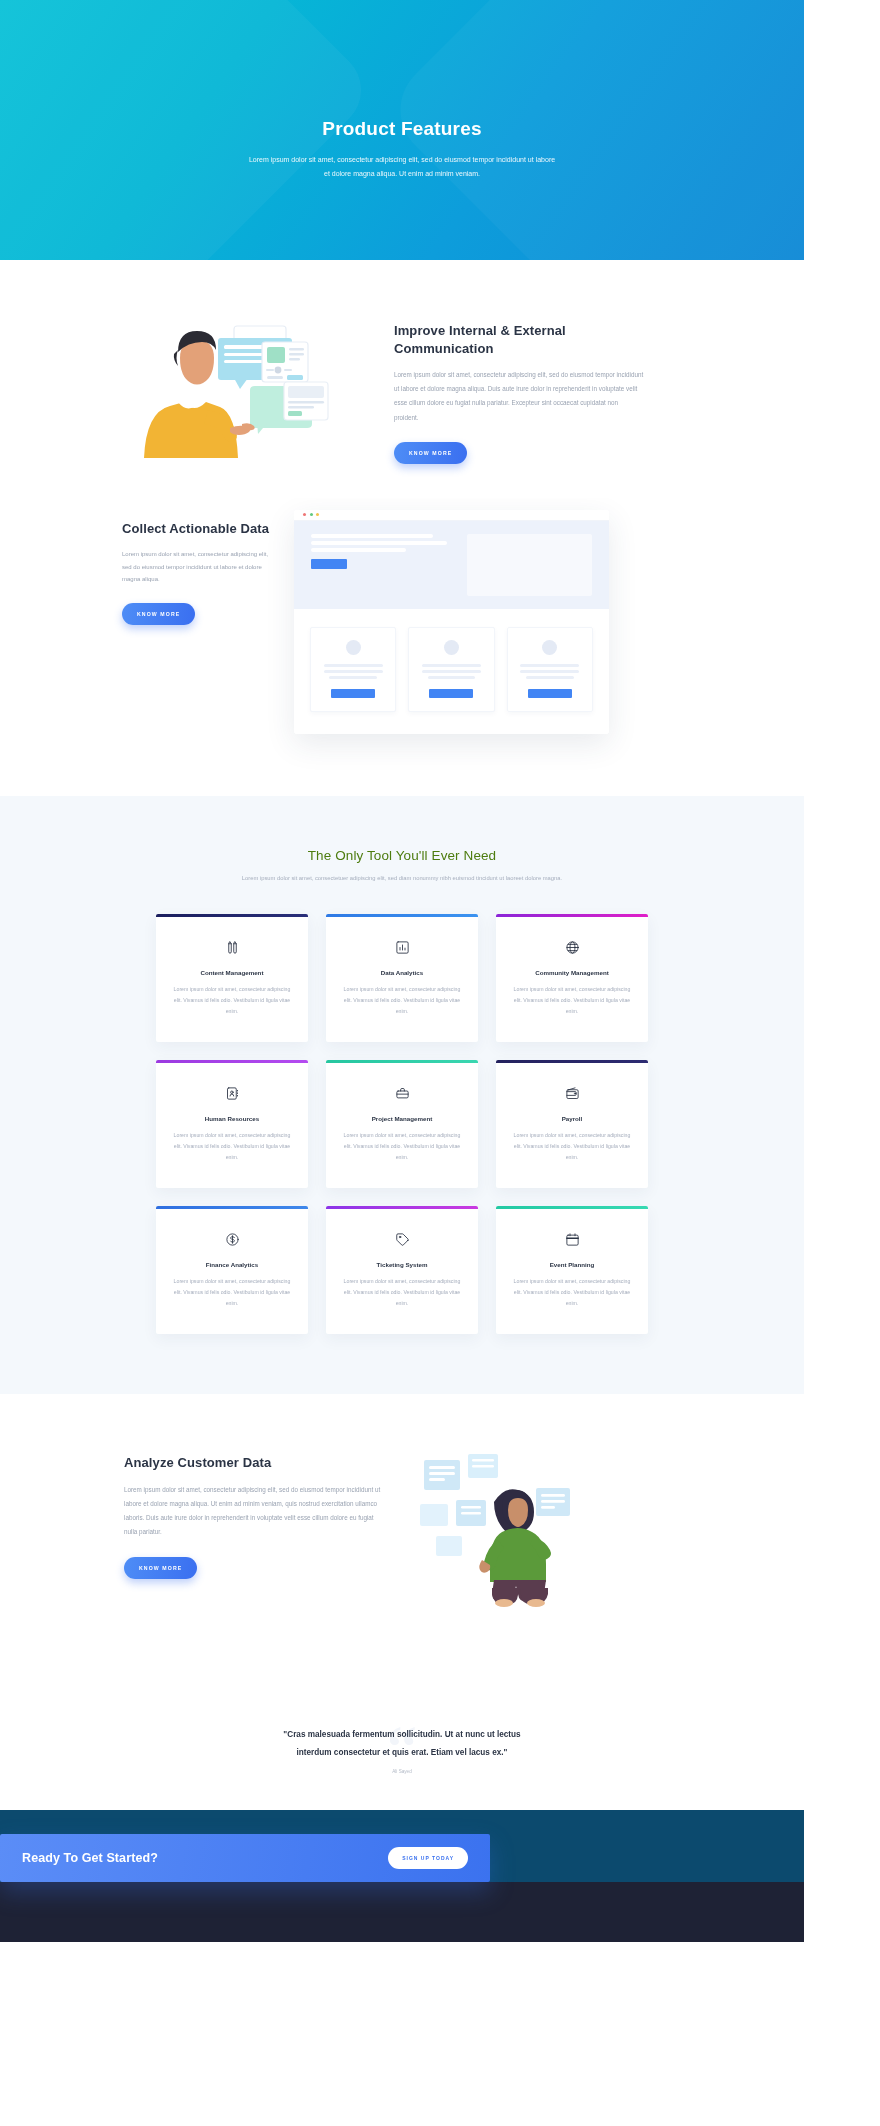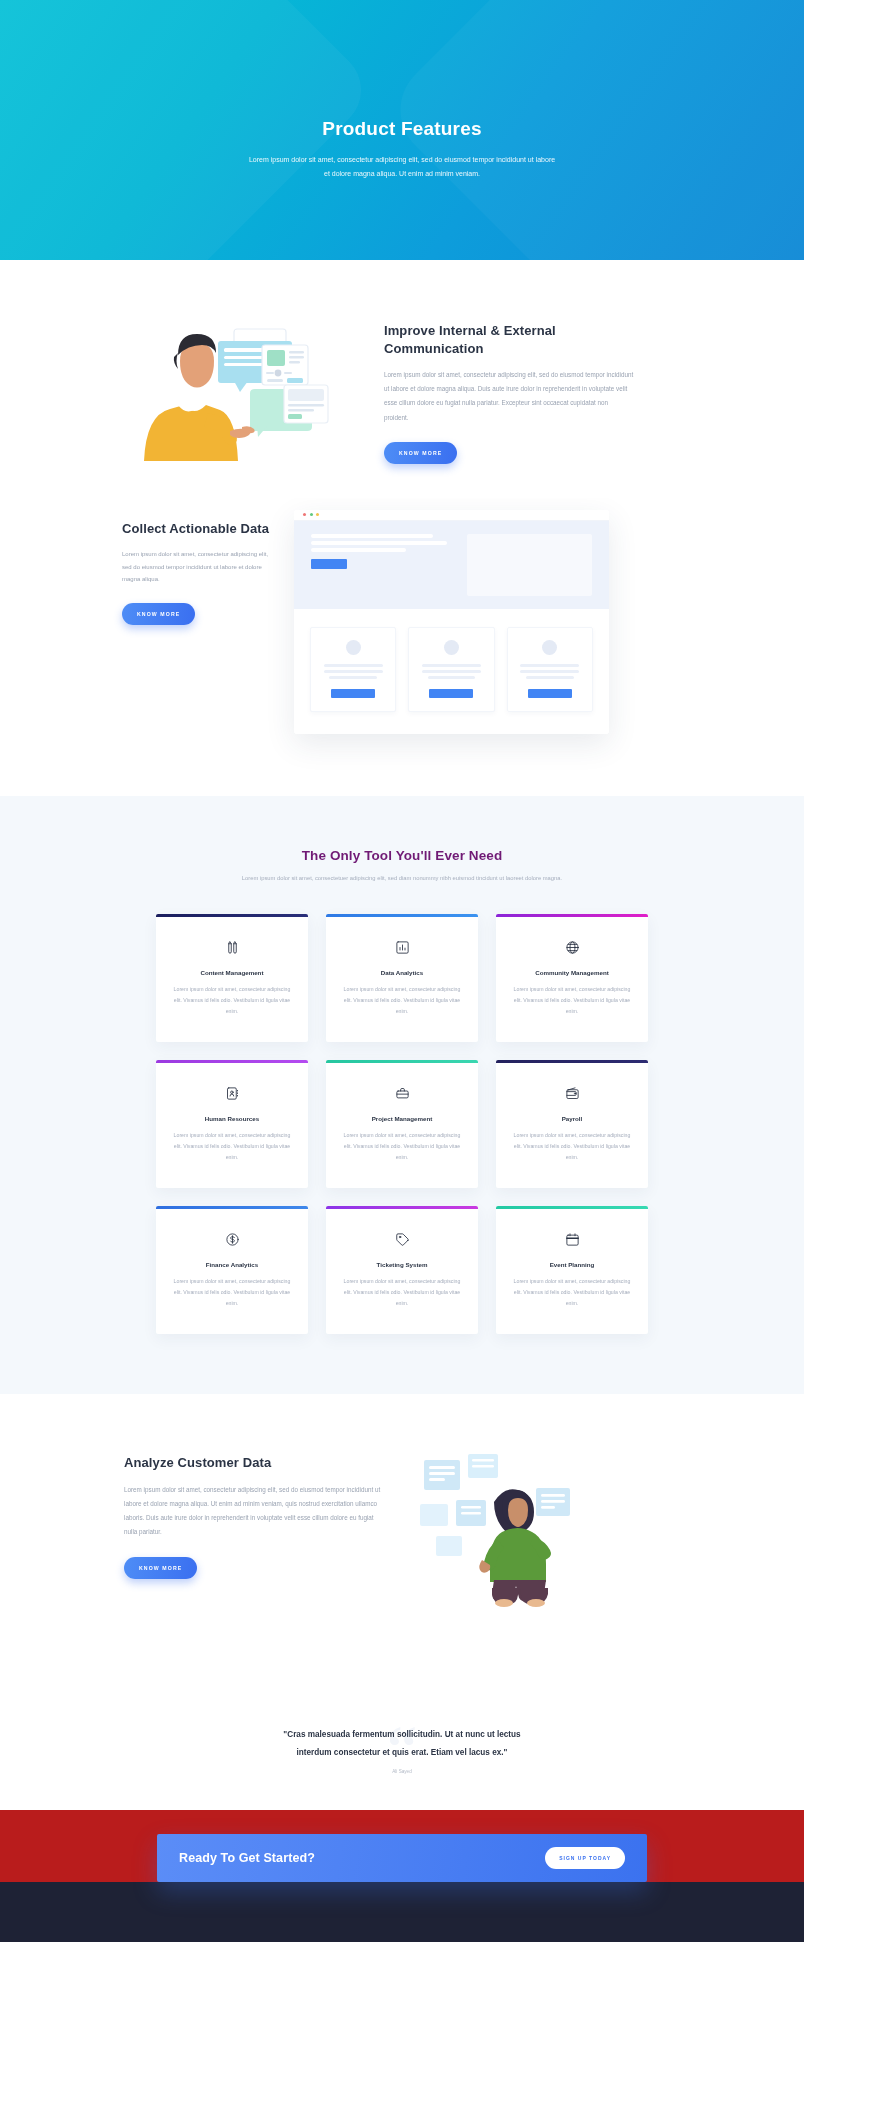--- a/index.html
+++ b/index.html
@@ -42,21 +42,21 @@
     color:rgba(255,255,255,0.92); font-size:7px;
     line-height:1.95; max-width:310px; margin:0 auto;
   }
 
   
   .sec-improve{
     position:relative; background:#fff;
     padding:58px 0 34px 0;
     display:flex; justify-content:center;
   }
-  .improve-wrap{ width:560px; display:flex; align-items:center; gap:12px; }
+  .improve-wrap{ width:560px; display:flex; gap:22px; }
   .improve-art{ width:250px; height:140px; position:relative; flex:0 0 250px;}
   .improve-copy{ width:250px; padding-top:4px;}
   .h2{ font-size:13px; font-weight:bold; color:#2b3445; line-height:1.35; letter-spacing:.1px;}
   .body-txt{
     font-size:6.3px; color:#9aa3b2; line-height:2.25; margin-top:11px;
   }
   .btn-know{
     display:inline-block; margin-top:17px;
     background:linear-gradient(100deg,#4e8df6 0%,#3a6ff0 100%);
     color:#fff; font-size:5.2px; font-weight:bold; letter-spacing:1.1px;
@@ -98,21 +98,21 @@
     box-shadow:0 2px 5px rgba(38,56,93,.04);
   }
   .bc-av{ width:15px;height:15px;border-radius:50%;background:#e4eaf5; margin-bottom:9px;}
   .bc-l{ background:#eaeff8;border-radius:2px;height:3px;width:92%;margin-bottom:3px;}
   .bc-l.s{width:74%;}
   .bc-btn{ width:44px;height:9px;background:#4285f4;border-radius:1px;margin-top:7px;}
 
   
   .sec-tools{ background:#f4f8fc; padding:52px 0 60px 0;}
   .tools-head{ text-align:center; margin-bottom:30px;}
-  .tools-title{ font-size:13.5px; font-weight:bold; color:#701a75; letter-spacing:.1px;}
+  .tools-title{ font-size:13.5px; font-weight:normal; color:#4d7c0f; letter-spacing:.1px;}
   .tools-sub{ font-size:5.8px; color:#a6aebd; line-height:2.2; margin-top:9px;}
   .grid{
     width:492px; margin:0 auto;
     display:grid; grid-template-columns:repeat(3,1fr); gap:18px 18px;
   }
   .card{
     background:#fff; border-radius:2px; padding-top:3px;
     box-shadow:0 5px 16px rgba(38,56,93,.055);
     position:relative; overflow:hidden;
   }
@@ -147,21 +147,21 @@
     z-index:0; user-select:none;
   }
   .quote-txt{
     position:relative; z-index:2;
     font-size:8.2px; font-weight:bold; color:#2b3445;
     line-height:2.1; max-width:265px; margin:0 auto;
   }
   .quote-by{ position:relative; z-index:2; font-size:4.6px; color:#b3bac7; margin-top:8px;}
 
   
-  .sec-cta{ background:#b91c1c; padding:24px 0 0 0; display:flex; justify-content:center;}
+  .sec-cta{ background:#0c4a6e; padding:24px 0 0 0; display:flex; }
   .cta{
     width:490px; height:48px; border-radius:2px;
     background:linear-gradient(100deg,#5b8df7 0%,#3b72ef 100%);
     display:flex; align-items:center; justify-content:space-between;
     padding:0 22px; box-shadow:0 10px 24px rgba(59,114,239,.28);
   }
   .cta-title{ color:#fff; font-size:12.5px; font-weight:bold; letter-spacing:.1px;}
   .cta-btn{
     background:#fff; color:#3b72ef; font-size:5px; font-weight:bold; letter-spacing:1px;
     padding:8px 14px; border-radius:20px; border:none; cursor:pointer;

